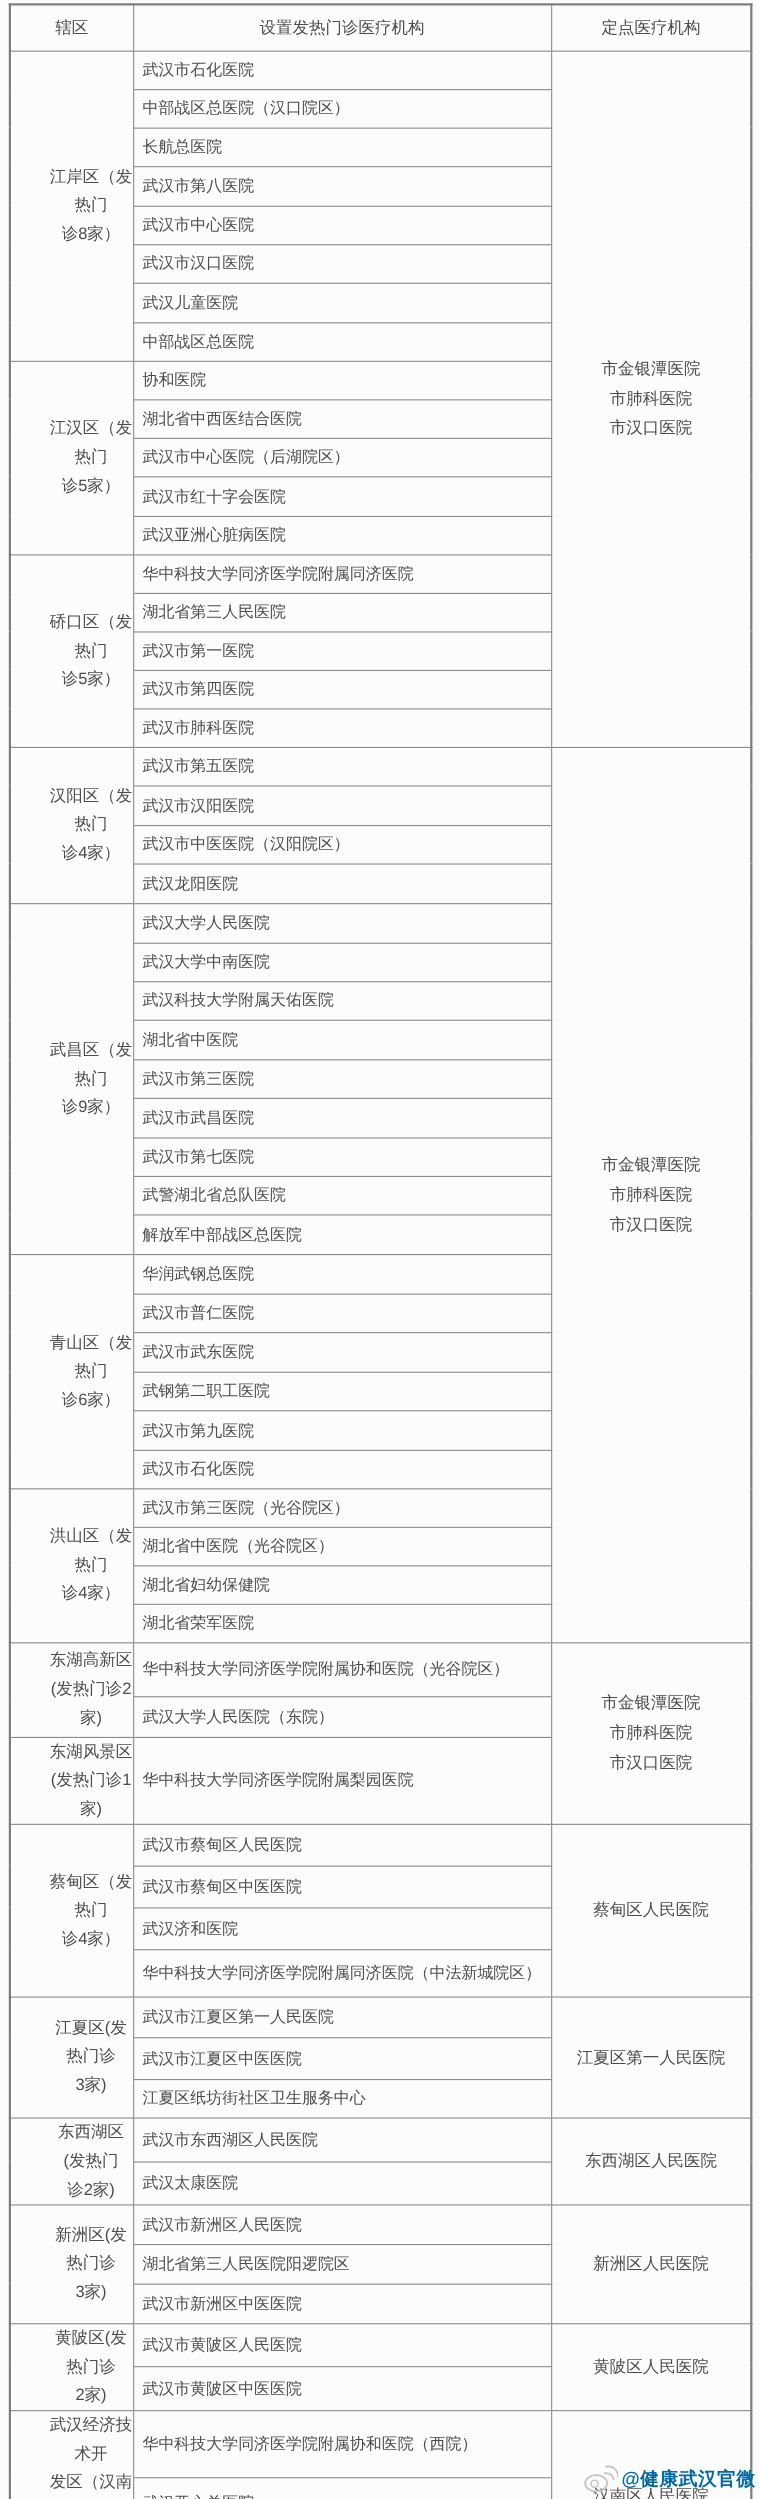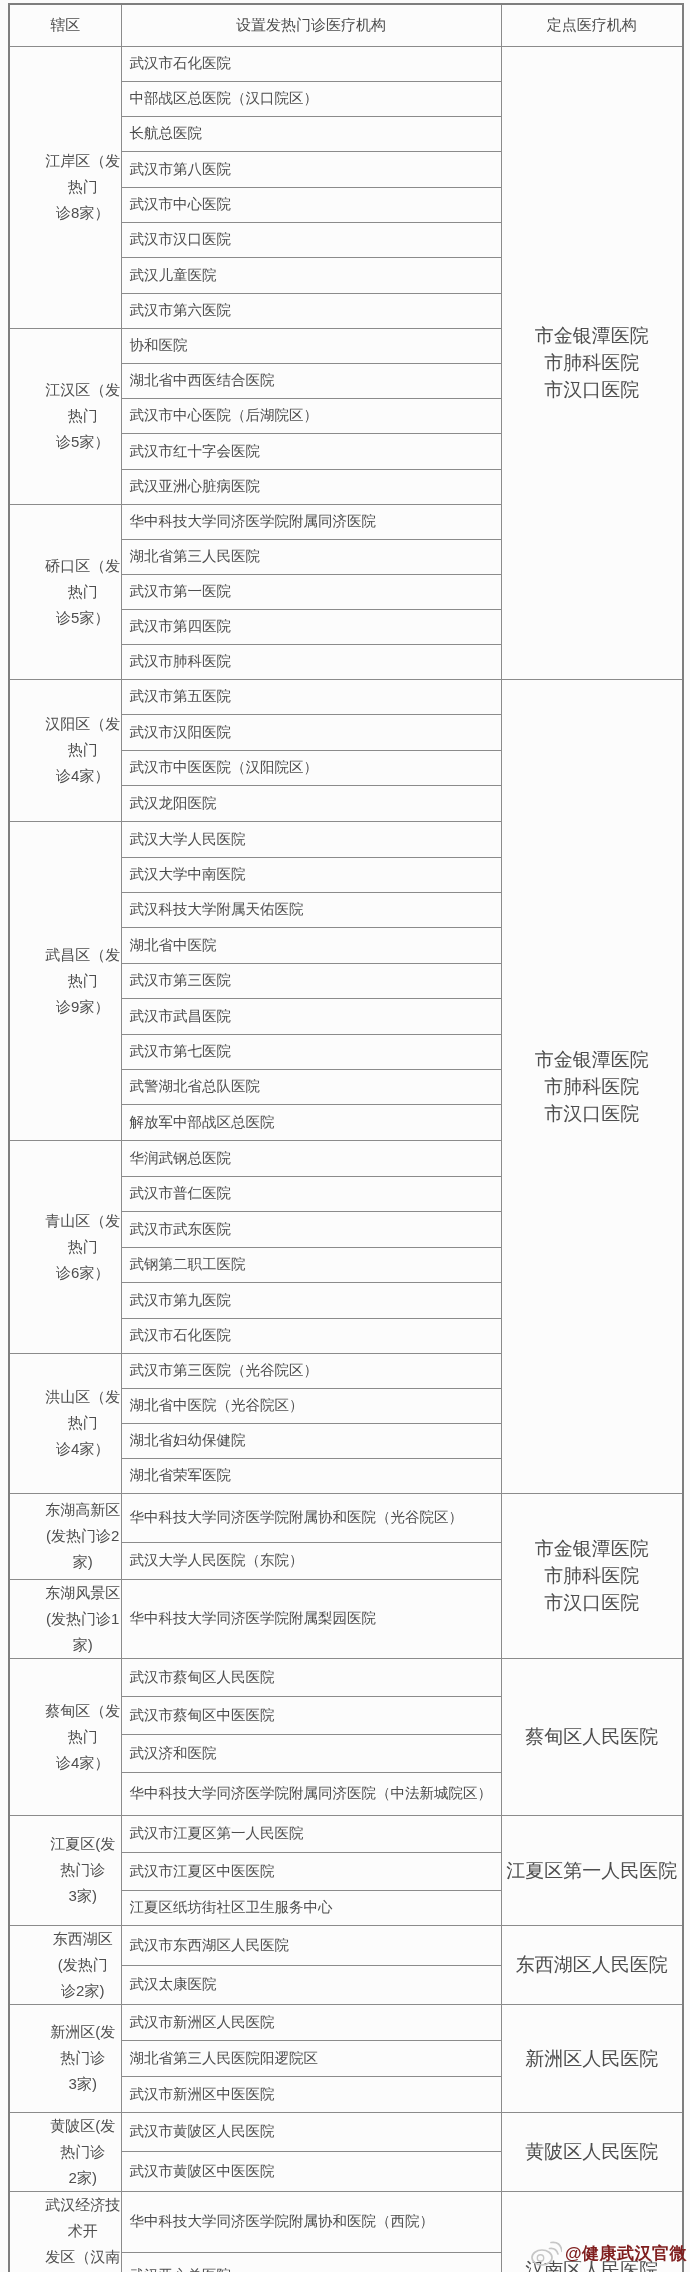--- a/index.html
+++ b/index.html
@@ -26,27 +26,27 @@
   th { font-size:15px; text-align:center; }
   td.col1 {
     font-size:15px; text-align:center;
     white-space:pre-line; line-height:26px;padding-left:35px;
   }
   td.col2 {
     font-size:14.5px; text-align:left;
     padding-left:8px; white-space:nowrap; overflow:hidden;
   }
   td.col3 {
-    font-size:19px; text-align:center;
+    font-size:15px; text-align:center;
     white-space:pre-line; line-height:27px;
   }
   .watermark {
     position:absolute; right:3px; bottom:5px;
     display:flex; align-items:center; gap:3px;
-    color:#7f1d1d; font-size:17px; font-weight:bold;
+    color:#0369a1; font-size:17px; font-weight:bold;
     letter-spacing:0.5px;
   }
 </style>
 </head>
 <body>
 
 <table id="fever-table">
   <colgroup>
     <col style="width:112px">
     <col style="width:380px">
@@ -80,21 +80,21 @@
       <tr style="height: 35px;">
         <td class="col2">武汉市中心医院</td>
       </tr>
       <tr style="height: 35px;">
         <td class="col2">武汉市汉口医院</td>
       </tr>
       <tr style="height: 36px;">
         <td class="col2">武汉儿童医院</td>
       </tr>
       <tr style="height: 35px;">
-        <td class="col2">武汉市第六医院</td>
+        <td class="col2">中部战区总医院</td>
       </tr>
       <tr style="height: 35px;">
         <td class="col1" rowspan="5">江汉区（发热门
 诊5家）</td>
         <td class="col2">协和医院</td>
       </tr>
       <tr style="height: 35px;">
         <td class="col2">湖北省中西医结合医院</td>
       </tr>
       <tr style="height: 35px;">

